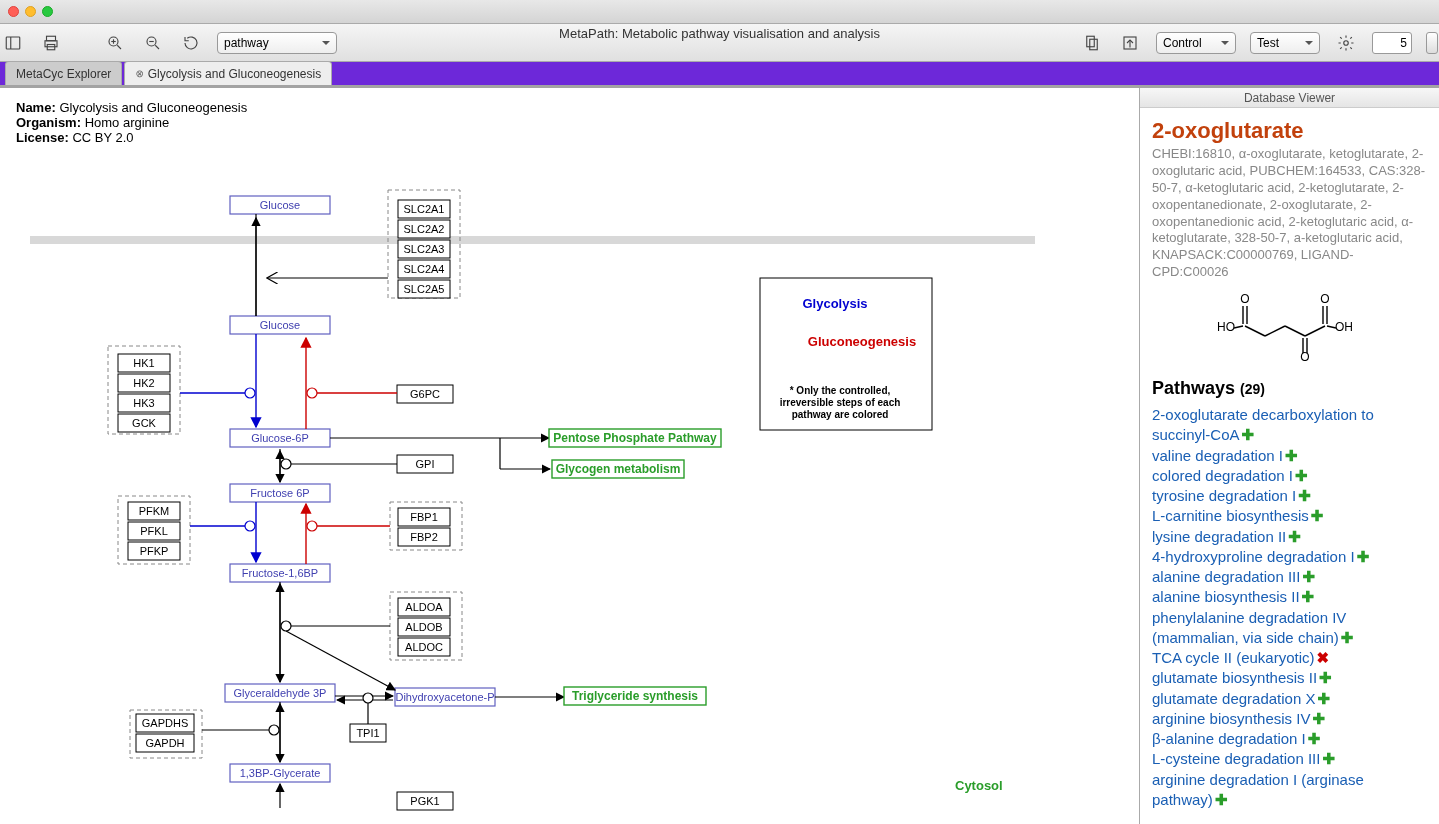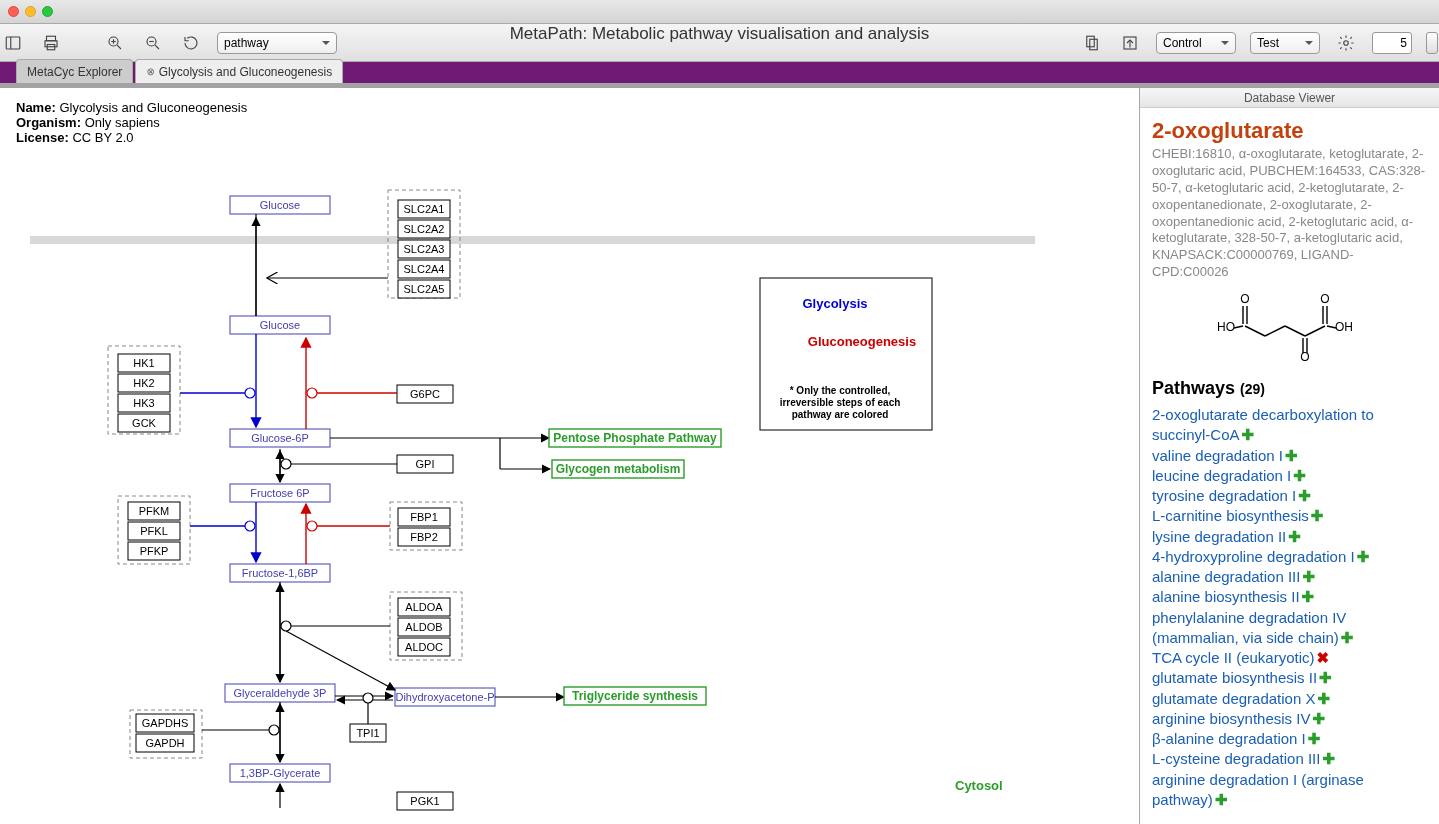--- a/index.html
+++ b/index.html
@@ -5,34 +5,34 @@
 * { margin:0; padding:0; box-sizing:border-box; font-family: "Helvetica Neue", Arial, sans-serif; }
 body { background:#fff; width:1439px; height:824px; overflow:hidden; position:relative; }
 
 
 .titlebar { height:24px; background:linear-gradient(#e8e8e8,#d4d4d4); border-bottom:1px solid #aaa; display:flex; align-items:center; position:relative; }
 .traffic { display:flex; gap:6px; margin-left:8px; }
 .traffic span { width:11px; height:11px; border-radius:50%; display:block; }
 .tl-red{background:#ff5f57;border:1px solid #e0443e;}
 .tl-yel{background:#ffbd2e;border:1px solid #dea123;}
 .tl-grn{background:#28c940;border:1px solid #1aab29;}
-.titletext { position:absolute; left:0; right:0; text-align:center; font-size:17px; color:#333;margin-top:44px; }
+.titletext { position:absolute; left:0; right:0; text-align:center; font-size:13px; color:#333;margin-top:44px; }
 
 
 .toolbar { height:38px; background:linear-gradient(#f5f5f5,#e0e0e0); border-bottom:1px solid #aaa; display:flex; align-items:center; padding:0 1px; gap:14px; }
 .toolbar .sp { flex:1; }
 .tbtn { width:24px; height:24px; display:flex; align-items:center; justify-content:center; color:#444; cursor:pointer; }
 .tbtn svg { width:18px; height:18px; stroke:#444; fill:none; stroke-width:1.5; }
 .tsel { height:22px; background:linear-gradient(#fff,#eee); border:1px solid #999; border-radius:4px; font-size:12px; padding:0 18px 0 6px; position:relative; display:flex; align-items:center; min-width:120px; }
 .tsel::after { content:""; position:absolute; right:6px; top:50%; transform:translateY(-50%); width:0; height:0; border-left:4px solid transparent; border-right:4px solid transparent; border-top:4px solid #555; }
 .tinput { width:40px; height:22px; border:1px solid #999; border-radius:3px; font-size:12px; padding:0 4px; text-align:right; background:#fff;}
 .stepper { width:12px; height:22px; border:1px solid #999; border-radius:3px; background:linear-gradient(#fff,#ddd);}
 
 
-.tabbar { height:26px; background:#701a75; border-bottom:5px solid #a3a3a3; display:flex; align-items:flex-end; padding-left:16px; }
+.tabbar { height:26px; background:#6d28d9; border-bottom:3px solid #a3a3a3; display:flex; align-items:flex-end; padding-left:5px; }
 .tab { height:24px; padding:0 10px; font-size:12px; display:flex; align-items:center; gap:4px; border:1px solid #aaa; border-bottom:none; background:#ccc; border-radius:4px 4px 0 0; margin-right:2px; color:#333;}
 .tab.active { background:#eee; }
 .tab .x { font-size:10px; color:#666; }
 
 
 .main { position:absolute; top:88px; bottom:0; left:0; right:0; display:flex; }
 .diagram-area { flex:1; position:relative; overflow:hidden; background:#fff; border-right:1px solid #aaa;}
 .side { width:299px; background:#fff; overflow-y:auto; }
 
 
@@ -164,21 +164,21 @@
   <div class="tab active">
       <span class="x">⊗</span>
       <span>Glycolysis and Gluconeogenesis</span>
     </div>
 </div>
 
 <div class="main">
   <div class="diagram-area">
     <div class="info">
       <div><b>Name:</b> <span>Glycolysis and Gluconeogenesis</span></div>
-      <div><b>Organism:</b> <span>Only sapiens</span></div>
+      <div><b>Organism:</b> <span>Homo arginine</span></div>
       <div><b>License:</b> <span>CC BY 2.0</span></div>
     </div>
 
     <svg class="diagram-svg" width="1140" height="736">
       <defs>
         <marker id="ah-black" markerWidth="8" markerHeight="8" refX="7" refY="4" orient="auto">
             <path d="M0 0 L8 4 L0 8 z" fill="#000"></path>
           </marker>
         <marker id="ah-blue" markerWidth="8" markerHeight="8" refX="7" refY="4" orient="auto">
             <path d="M0 0 L8 4 L0 8 z" fill="#0000d0"></path>
@@ -370,21 +370,21 @@
           <line x1="24" y1="37" x2="33" y2="35" stroke="#000" stroke-width="1.4"></line>
           <line x1="117" y1="35" x2="126" y2="37" stroke="#000" stroke-width="1.4"></line>
         </svg>
       </div>
       <div class="pathways-h">
         <span>Pathways</span> <span class="cnt">(29)</span>
       </div>
       <div class="pwlist" id="pwlist">
           <div><a>2-oxoglutarate decarboxylation to succinyl-CoA</a><span class="plus">✚</span></div>
           <div><a>valine degradation I</a><span class="plus">✚</span></div>
-          <div><a>leucine degradation I</a><span class="plus">✚</span></div>
+          <div><a>colored degradation I</a><span class="plus">✚</span></div>
           <div><a>tyrosine degradation I</a><span class="plus">✚</span></div>
           <div><a>L-carnitine biosynthesis</a><span class="plus">✚</span></div>
           <div><a>lysine degradation II</a><span class="plus">✚</span></div>
           <div><a>4-hydroxyproline degradation I</a><span class="plus">✚</span></div>
           <div><a>alanine degradation III</a><span class="plus">✚</span></div>
           <div><a>alanine biosynthesis II</a><span class="plus">✚</span></div>
           <div><a>phenylalanine degradation IV (mammalian, via side chain)</a><span class="plus">✚</span></div>
           <div><a>TCA cycle II (eukaryotic)</a><span class="x">✖</span></div>
           <div><a>glutamate biosynthesis II</a><span class="plus">✚</span></div>
           <div><a>glutamate degradation X</a><span class="plus">✚</span></div>

